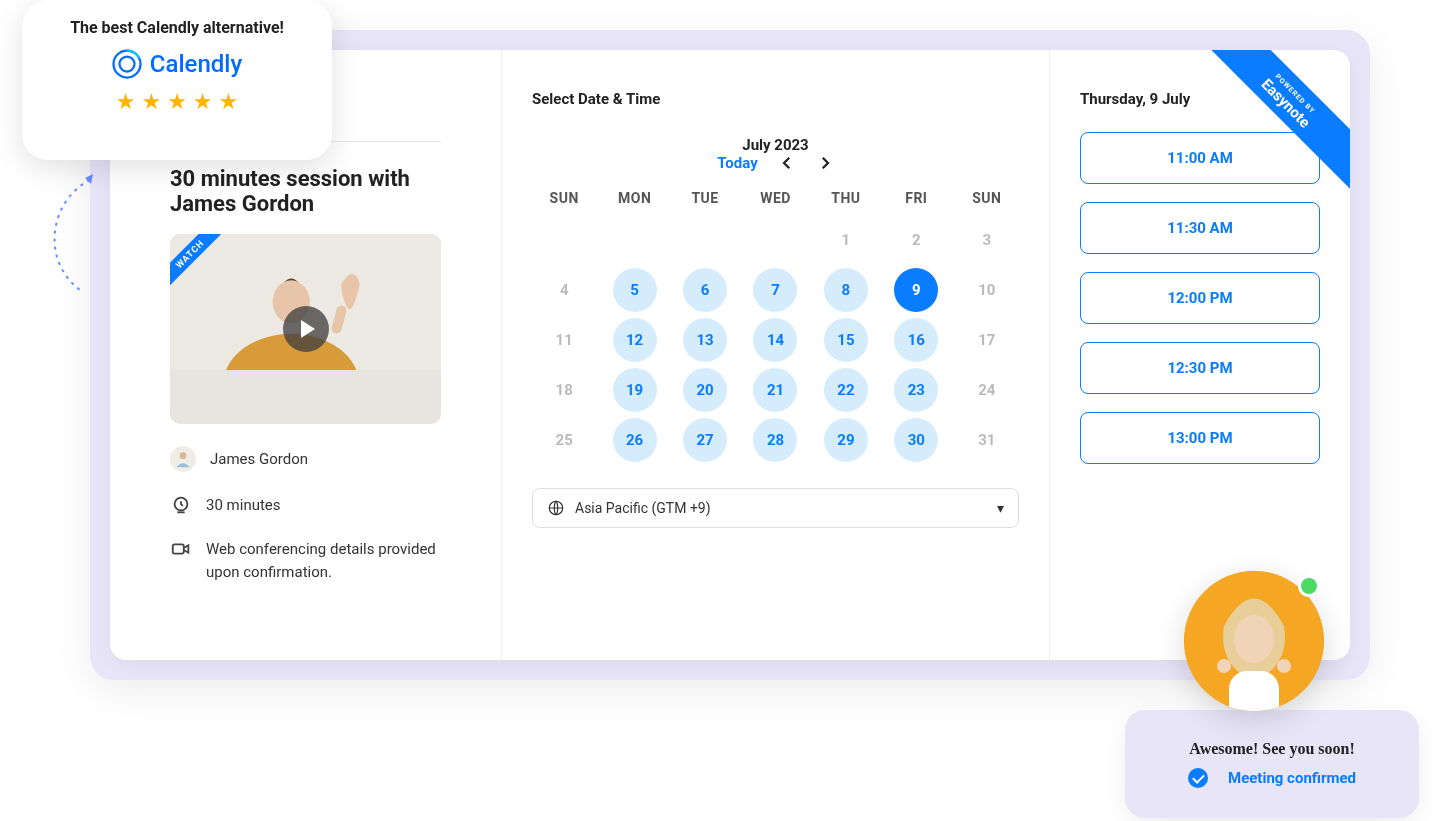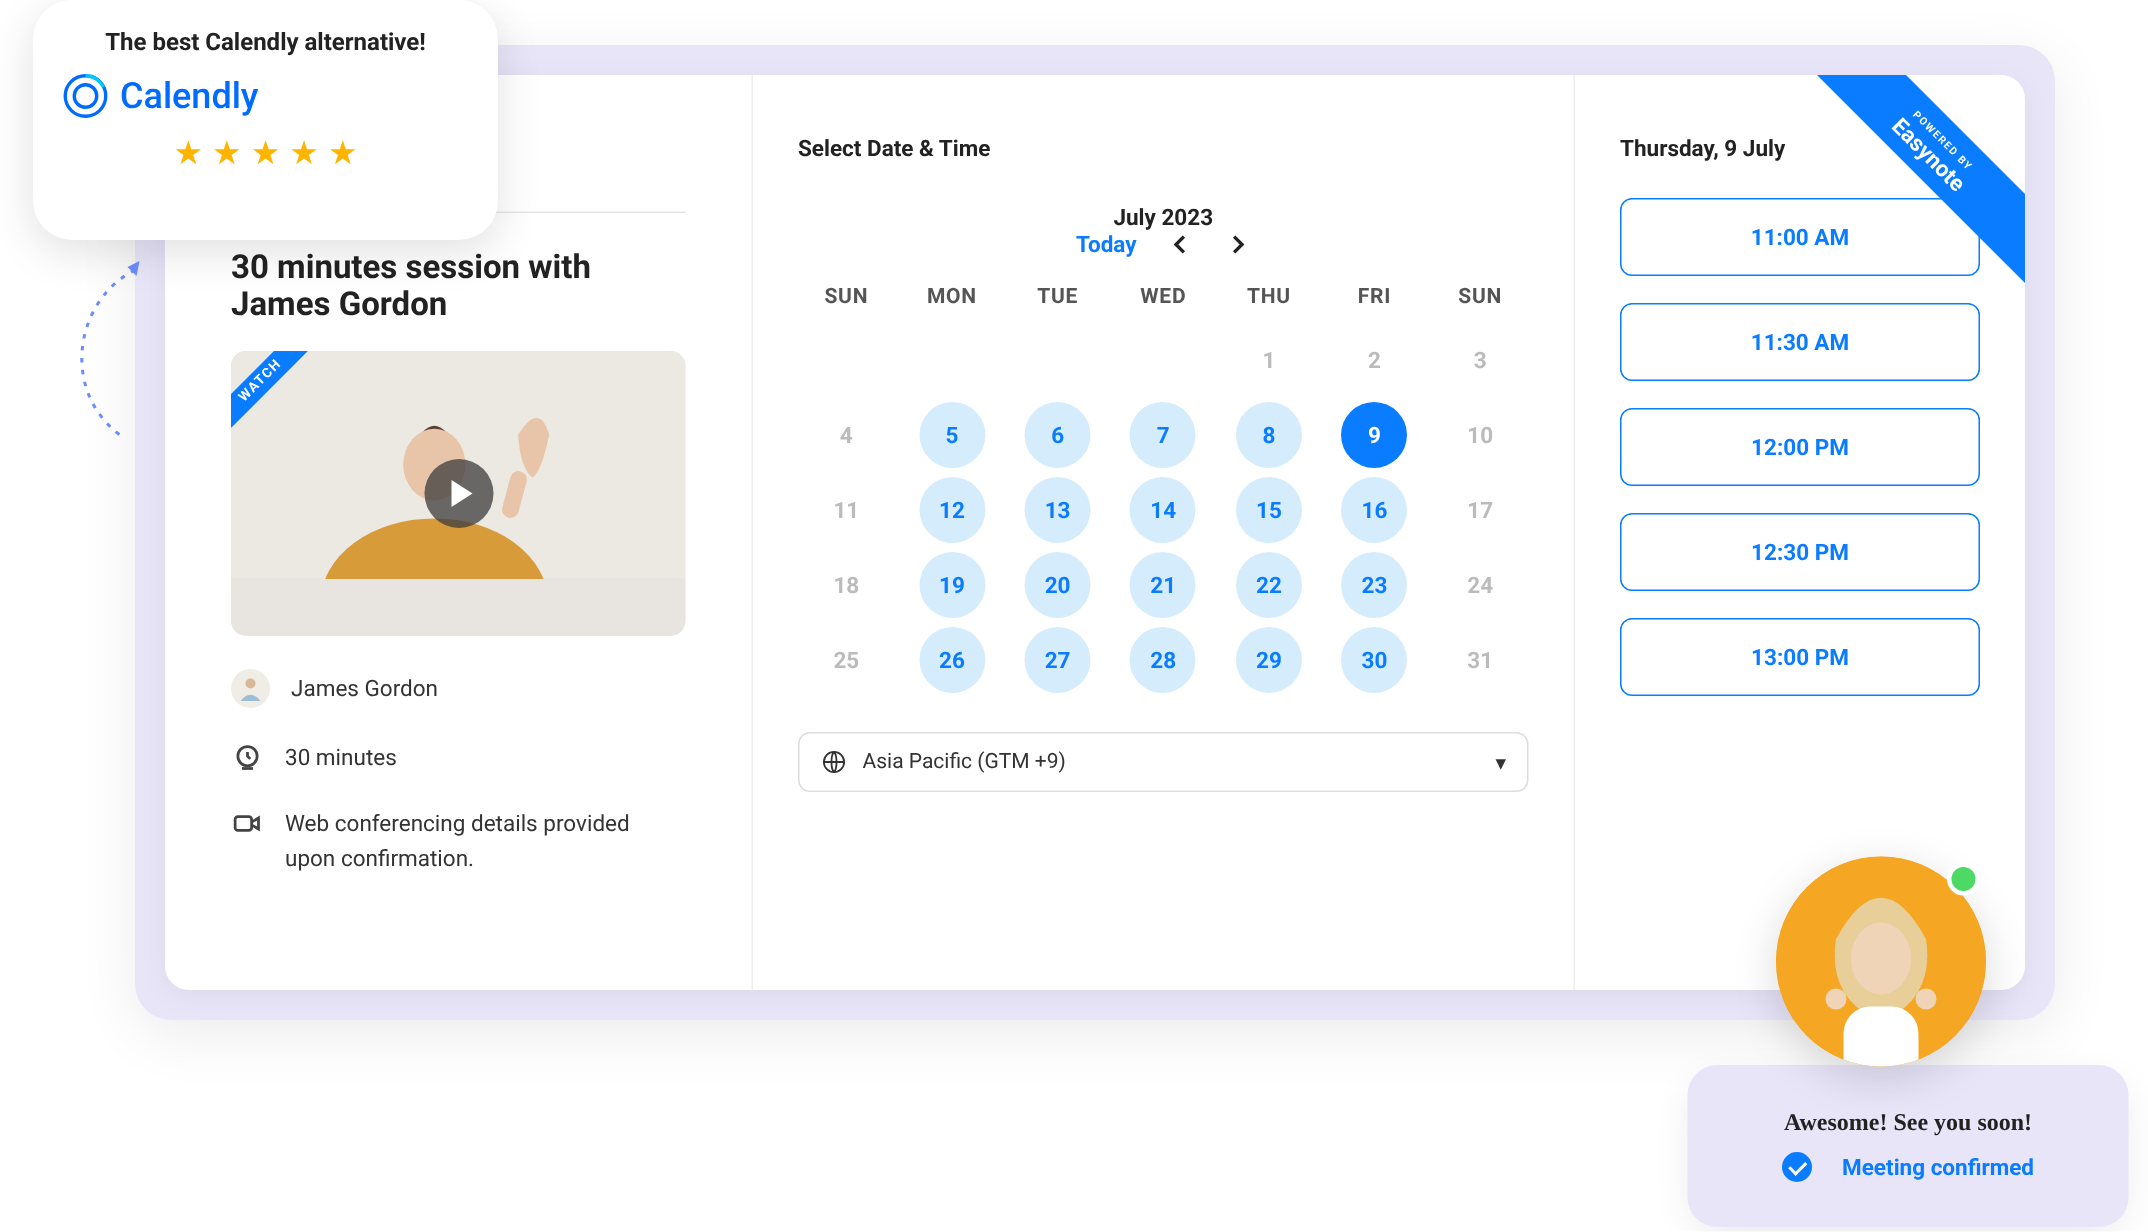--- a/index.html
+++ b/index.html
@@ -20,21 +20,21 @@
   background: #fff;
   border-radius: 16px;
   overflow: hidden;
   display: flex;
   box-shadow: 0 4px 20px rgba(0,0,0,0.05);
 }
 
 
 .left-panel {
   width: 392px;
-  padding: 30px 44px;
+  padding: 30px 60px;
   border-right: 1px solid #eee;
 }
 .logo-area { display:flex; align-items:flex-end; gap:6px; padding-bottom:20px; border-bottom:1px solid #e5e5e5; }
 .logo-text { font-size: 30px; font-weight: 800; font-style: italic; color: #1a1a1a; position:relative; }
 .logo-text::after { content:''; display:block; height:4px; background:#1e90ff; border-radius:4px; width:120px; margin-top:2px; }
 .leaf { width:22px; height:22px; }
 
 .session-title { font-size: 22px; font-weight: 700; color: #222; margin-top: 24px; margin-bottom: 18px; }
 
 .video-card { position:relative; width:100%; height:190px; border-radius:10px; background:#e8e4df; overflow:hidden; }
@@ -79,21 +79,21 @@
 .date-title { font-size:15px; font-weight:700; color:#222; margin-bottom:24px; }
 .slot { border:1.5px solid #0a7cff; color:#0a7cff; font-weight:700; font-size:15px; text-align:center; padding:16px; border-radius:8px; margin-bottom:18px; cursor:pointer; }
 
 
 .callout-top {
   position:absolute; left:22px; top:0; width:310px; height:160px;
   background:#fff; border-radius:26px; box-shadow:0 8px 30px rgba(0,0,0,0.12);
   padding:18px 20px; text-align:center; z-index:10;
 }
 .callout-title { font-size:16px; font-weight:700; color:#222; margin-bottom:12px; }
-.calendly-logo { display:flex; align-items:center; gap:8px; margin-bottom:10px; }
+.calendly-logo { display:flex; align-items:center; justify-content:center; gap:8px; margin-bottom:10px; }
 .calendly-logo .c-icon { width:30px; height:30px; }
 .calendly-logo .c-text { font-size:24px; font-weight:500; color:#006bff; }
 .stars { display:flex; justify-content:center; gap:6px; }
 .star { color:#ffb400; font-size:22px; }
 
 .dotted-arrow { position:absolute; left:30px; top:170px; width:80px; height:140px; z-index:5; }
 
 
 .avatar-bubble { position:absolute; right:108px; bottom:110px; width:140px; height:140px; border-radius:50%; background:#f5a623; z-index:12; box-shadow:0 8px 30px rgba(0,0,0,0.15); overflow:visible; }
 .avatar-bubble .dot { position:absolute; top:4px; right:4px; width:22px; height:22px; background:#4cd964; border:3px solid #fff; border-radius:50%; }

